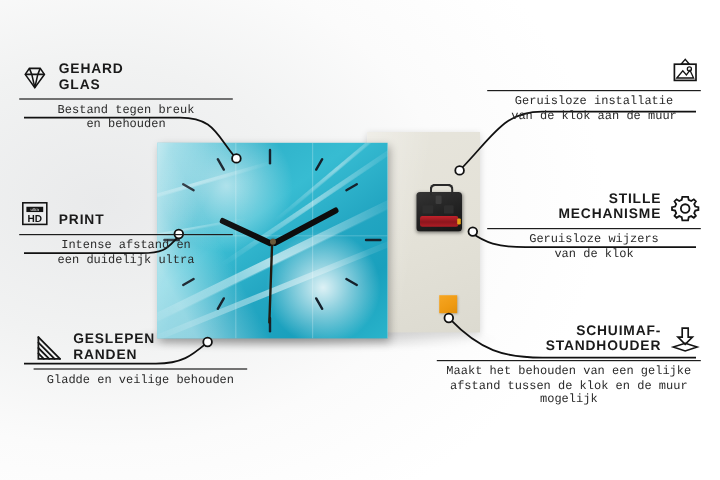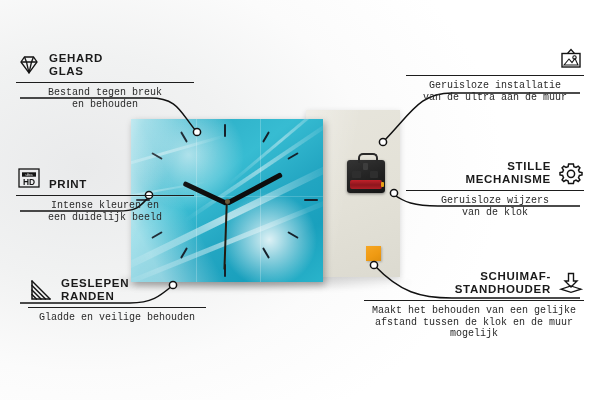--- a/index.html
+++ b/index.html
@@ -214,22 +214,22 @@
           <text x="13" y="18.6" font-family="Liberation Sans, sans-serif" font-size="8.4" font-weight="bold" fill="currentColor" text-anchor="middle">HD</text>
         </svg>
       </span>
       <span class="ttl">
         <br>
         <span>PRINT</span>
       </span>
     </div>
     <div class="rule"></div>
     <div class="desc">
-      <span>Intense kleuren en</span><br>
-      <span>een duidelijk beeld</span>
+      <span>Intense afstand en</span><br>
+      <span>een duidelijk ultra</span>
     </div>
   </div>
 
   <div class="callout left" style="left:28px;top:277px;">
     <div class="ttl-row">
       <span class="icon">
         <svg viewBox="0 0 26 24">
             <g stroke="currentColor" stroke-width="1.5" fill="none" stroke-linecap="round">
           <path d="M4,3 L22,21"></path>
               <path d="M4,7.5 L17.5,21"></path>
@@ -257,21 +257,21 @@
           <path d="M13,2.5 L9.5,6.5 H16.5 Z" fill="none" stroke="currentColor" stroke-width="1.2"></path>
           <rect x="4" y="6.5" width="18" height="13.5" fill="none" stroke="currentColor" stroke-width="1.4"></rect>
           <path d="M6,18 L11,12 L14,15.5 L17,11.5 L20,18 Z" fill="none" stroke="currentColor" stroke-width="1.1"></path>
           <circle cx="16.5" cy="10.5" r="1.7" fill="none" stroke="currentColor" stroke-width="1.1"></circle>
         </svg>
       </span>
     </div>
     <div class="rule"></div>
     <div class="desc">
       <span>Geruisloze installatie</span><br>
-      <span>van de ultra aan de muur</span>
+      <span>van de klok aan de muur</span>
     </div>
   </div>
 
   <div class="callout right" style="left:406px;top:160px;">
     <div class="ttl-row">
       <span class="icon">
         <svg viewBox="0 0 26 24">
             <g fill="none" stroke="currentColor" stroke-width="1.5">
           <path d="M13,3 L15.4,3 L15.9,5.6 L18,6.5 L20.2,5.1 L21.9,6.8 L20.5,9 L21.4,11.1 L24,11.6 L24,14 L21.4,14.5 L20.5,16.6 L21.9,18.8 L20.2,20.5 L18,19.1 L15.9,20 L15.4,22.6 L13,22.6 L10.6,22.6 L10.1,20 L8,19.1 L5.8,20.5 L4.1,18.8 L5.5,16.6 L4.6,14.5 L2,14 L2,11.6 L4.6,11.1 L5.5,9 L4.1,6.8 L5.8,5.1 L8,6.5 L10.1,5.6 L10.6,3 Z"></path>
           <circle cx="13" cy="12.8" r="3.6"></circle>

